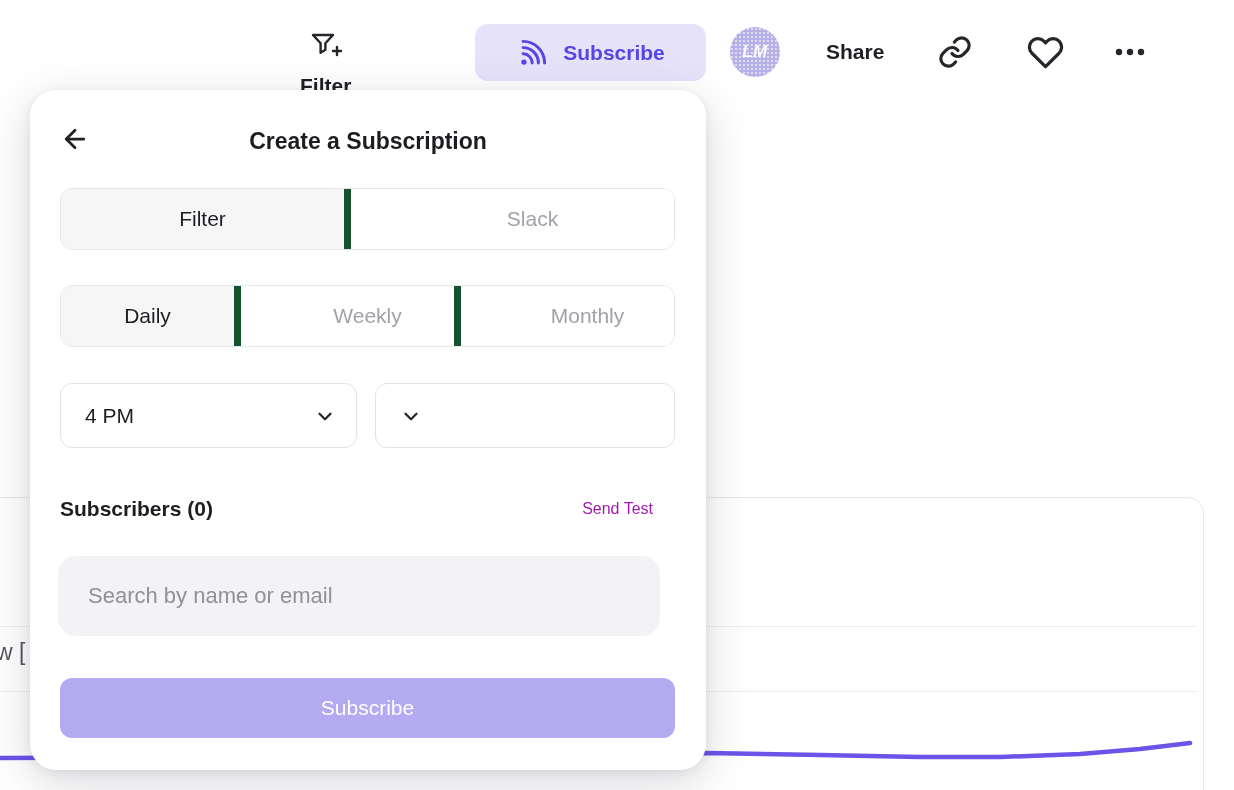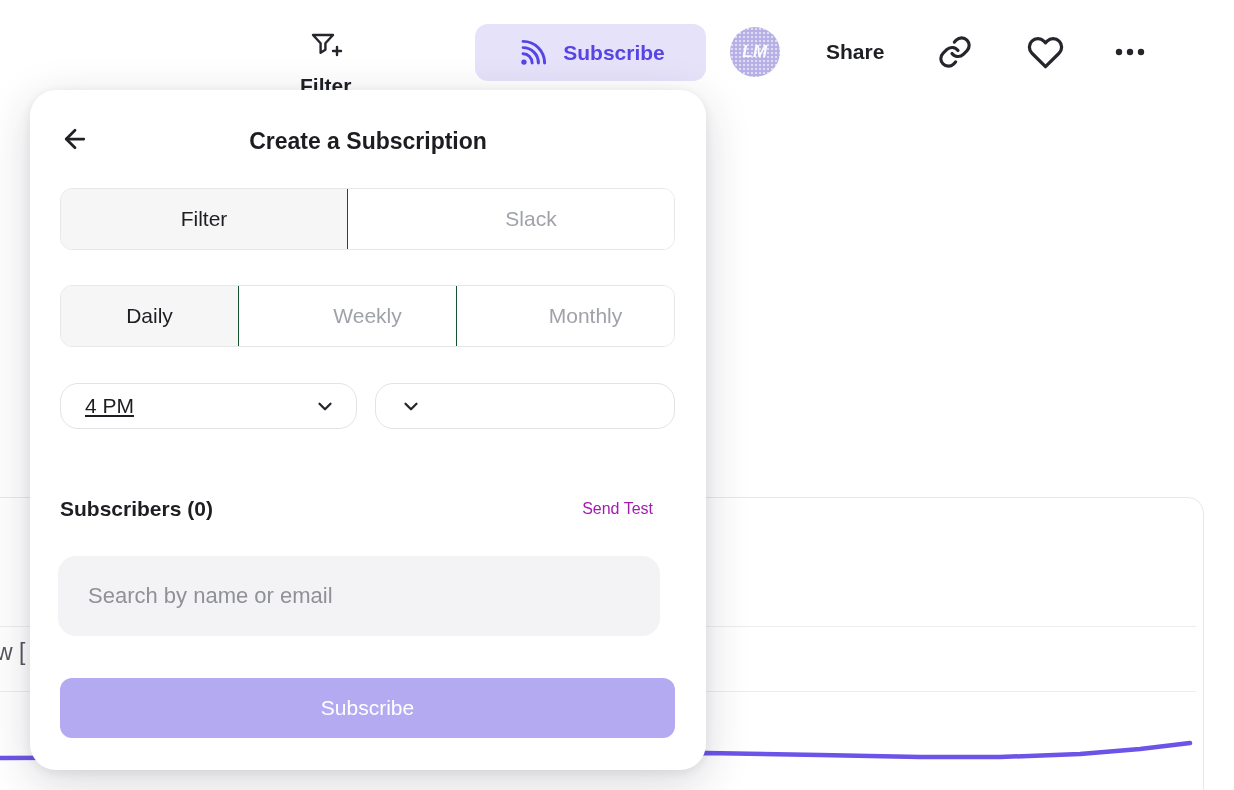--- a/index.html
+++ b/index.html
@@ -40,25 +40,25 @@
          box-shadow:0 12px 45px rgba(40,40,60,.18),0 2px 10px rgba(40,40,60,.08);z-index:5;}
   .back-btn{position:absolute;left:28px;top:32px;width:34px;height:34px;display:flex;align-items:center;justify-content:center;cursor:pointer;}
   .modal-title{position:absolute;left:0;top:38px;width:100%;text-align:center;font-size:23px;font-weight:600;color:#1c1d21;}
 
   .seg{position:absolute;left:30px;width:615px;height:62px;border:1px solid #e7e7e9;border-radius:12px;
        display:flex;overflow:hidden;box-sizing:border-box;background:#fff;}
   .seg-channel{top:98px;}
   .seg-freq{top:195px;}
   .seg-cell{flex:1;display:flex;align-items:center;justify-content:center;font-size:21px;color:#a0a2a9;
             background:#fff;cursor:pointer;}
-  .seg-cell + .seg-cell{border-left:1px solid #14532d;padding-left:40px;}
+  .seg-cell + .seg-cell{border-left:7px solid #14532d;padding-left:40px;}
   .seg-cell.selected{background:#f6f6f7;color:#1d1e22;font-weight:500;}
 
-  .select{position:absolute;top:293px;height:46px;border:1px solid #e3e3e6;border-radius:18px;
-          display:flex;align-items:center;box-sizing:border-box;padding:0 20px 0 24px;cursor:pointer;background:#fff;text-decoration:underline;}
+  .select{position:absolute;top:293px;height:65px;border:1px solid #e3e3e6;border-radius:12px;
+          display:flex;align-items:center;box-sizing:border-box;padding:0 20px 0 24px;cursor:pointer;background:#fff;}
   .select .sel-value{flex:1;font-size:21px;font-weight:500;color:#1d1e22;}
   .select-time{left:30px;width:297px;}
   .select-tz{left:345px;width:300px;}
 
   .subs-row{position:absolute;left:30px;top:404px;width:593px;height:30px;display:flex;align-items:center;gap:33px;}
   .subs-heading{font-size:21px;font-weight:700;color:#1d1e22;flex:1;}
   .send-test{font-size:16px;font-weight:500;color:#a21caf;cursor:pointer;}
 
   .search-input{position:absolute;left:28px;top:466px;width:602px;height:80px;border:none;border-radius:18px;
                 background:#f3f3f5;box-sizing:border-box;padding:0 24px 0 30px;font-size:22px;color:#1d1e22;outline:none;

